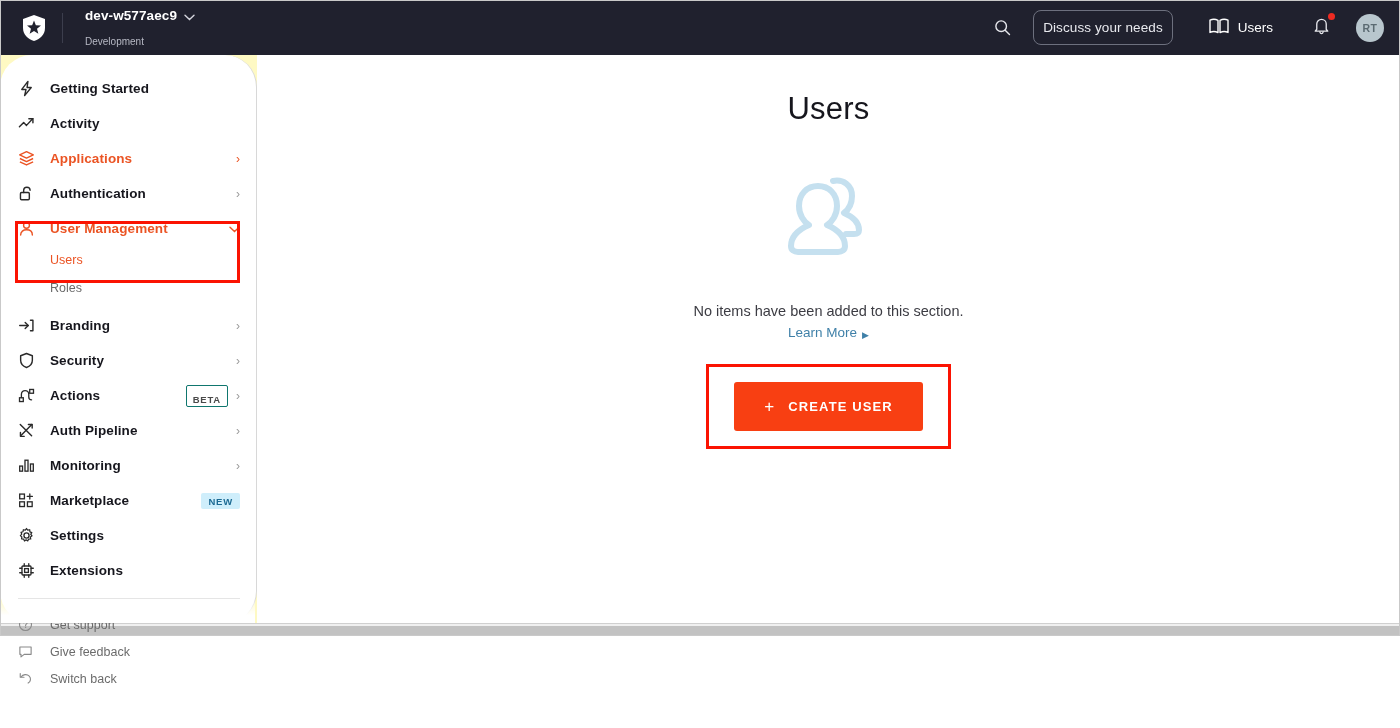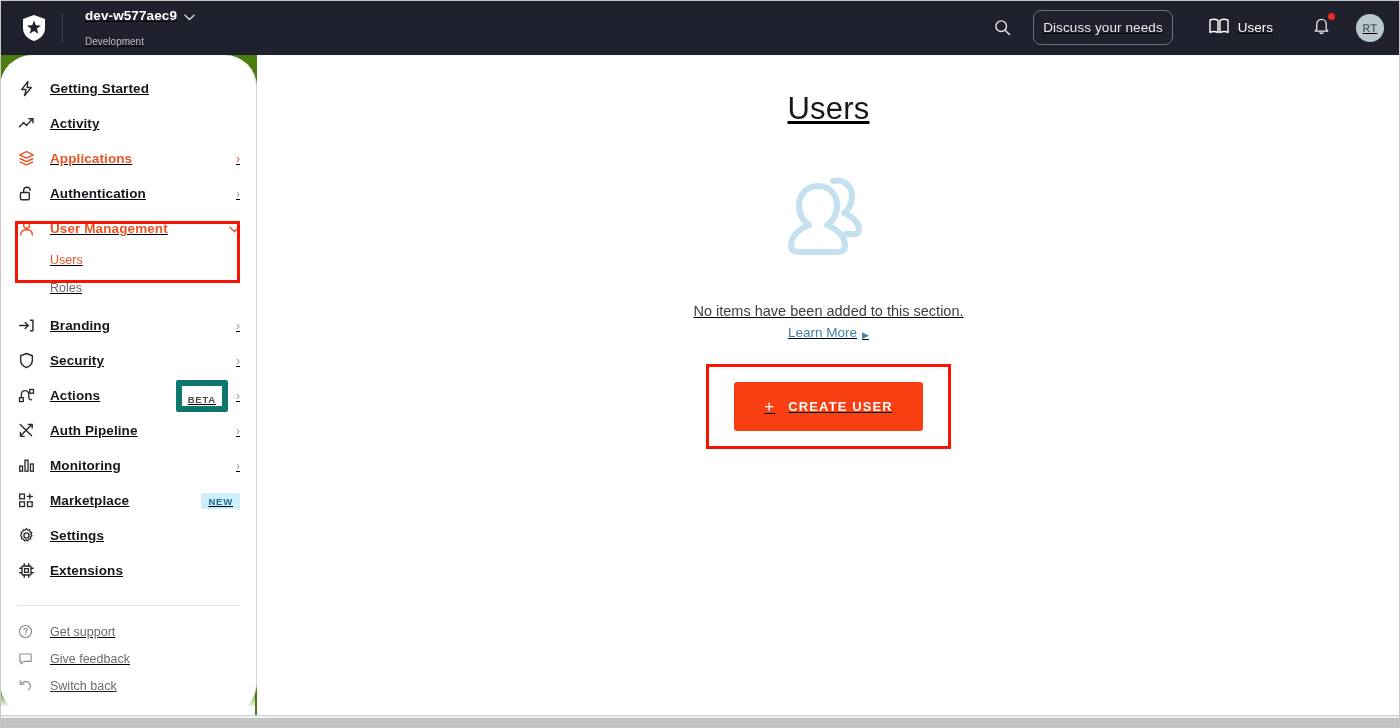--- a/index.html
+++ b/index.html
@@ -4,23 +4,23 @@
 <style>
   * { box-sizing: border-box; margin: 0; padding: 0; }
   html, body {
     width: 1400px; height: 728px;
     font-family: "Liberation Sans", sans-serif;
     background: #ffffff;
     overflow: hidden;
   }
   #app {
     position: relative;
-    width: 1400px; height: 728px;
-    background: #4d7c0f;
-    display: flex; flex-direction: column; text-decoration: underline;
+    width: 1400px; height: 636px;
+    background: #fef9c3;
+    display: flex; flex-direction: column;
   }
 
   
   .topbar {
     height: 55px; min-height: 55px;
     background: #20212e;
     display: flex; align-items: center;
     padding: 0 16px 0 14px;
     position: relative;
   }
@@ -84,21 +84,21 @@
   .nav-label {
     font-size: 13.5px; font-weight: 700; color: #16161d;
     margin-left: 10px; letter-spacing: .1px; white-space: nowrap;
   }
   .nav-item.active .nav-label { color: #eb5424; }
   .nav-item.active .nav-ico { color: #eb5424; }
   .nav-right { margin-left: auto; display: flex; align-items: center; gap: 8px; }
   .chev-r { color: #9a9a9a; font-size: 12px; line-height: 1; }
   .nav-item.active .chev-r { color: #eb5424; }
   .badge-beta {
-    border: 6px solid #0f766e; color: #4a4a4a;
+    border: 1px solid #0f766e; color: #4a4a4a;
     font-size: 9.5px; font-weight: 700; letter-spacing: .8px;
     padding: 8px 6px 1px; border-radius: 2px;
   }
   .badge-new {
     background: #cfeefb; color: #1c6a93;
     font-size: 9.5px; font-weight: 700; letter-spacing: .8px;
     padding: 3px 7px 2px; border-radius: 2px;
   }
   .sub-item {
     height: 28px; display: flex; align-items: center;

